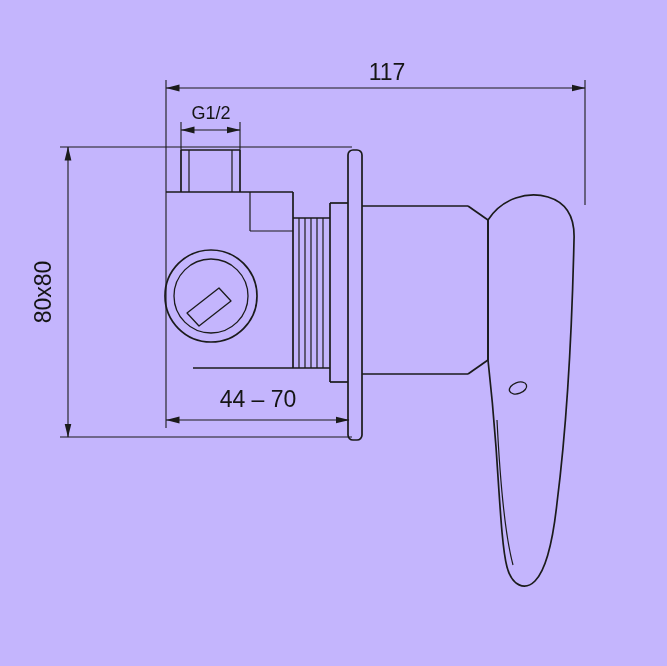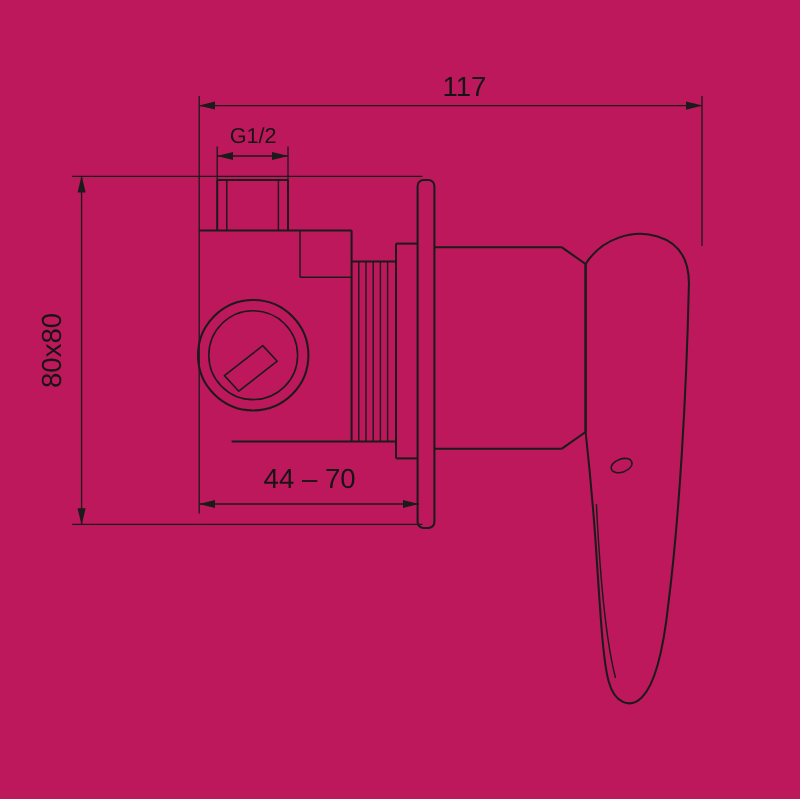--- a/index.html
+++ b/index.html
@@ -4,21 +4,21 @@
 <style>
   html, body {
     margin: 0;
     padding: 0;
     background: #ffffff;
   }
   .page {
     position: relative;
     width: 667px;
     height: 666px;
-    background: #be185d;
+    background: #c4b5fd;
     overflow: hidden;
     font-family: "Liberation Sans", sans-serif;
     text-align: center;
   }
   svg {
     display: block;
   }
   svg text {
     font-family: "Liberation Sans", sans-serif;
     fill: #151515;

